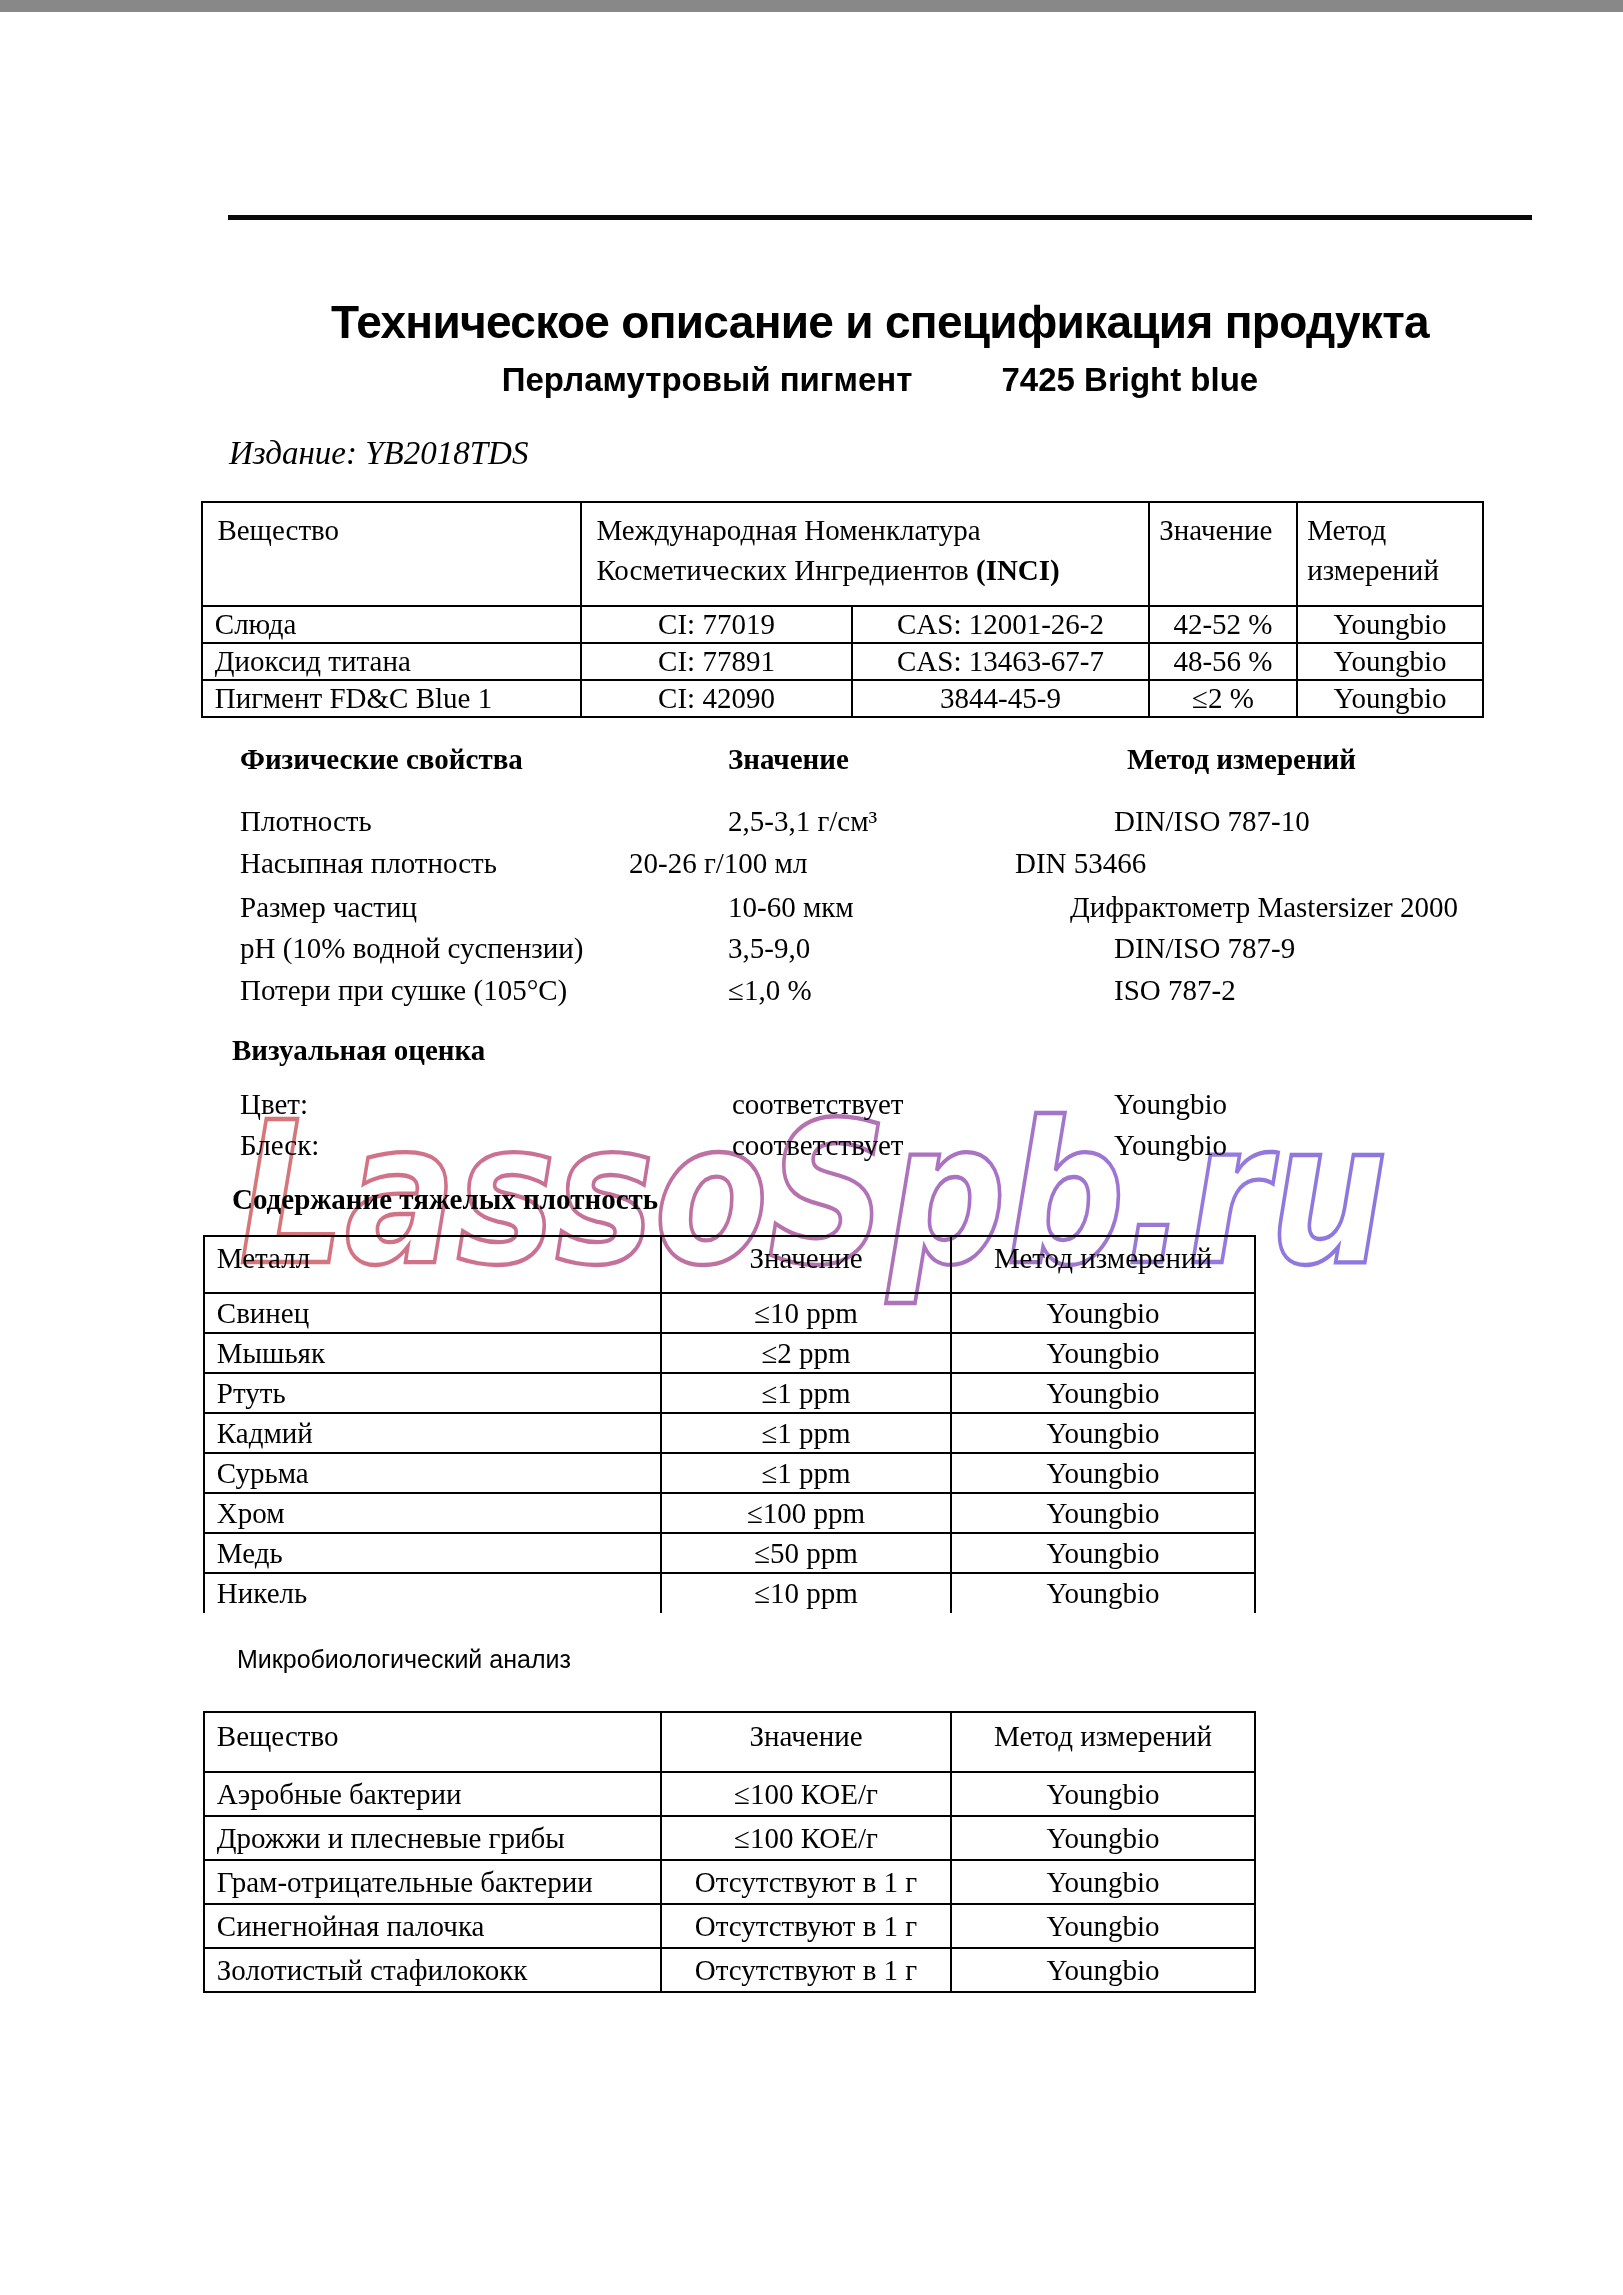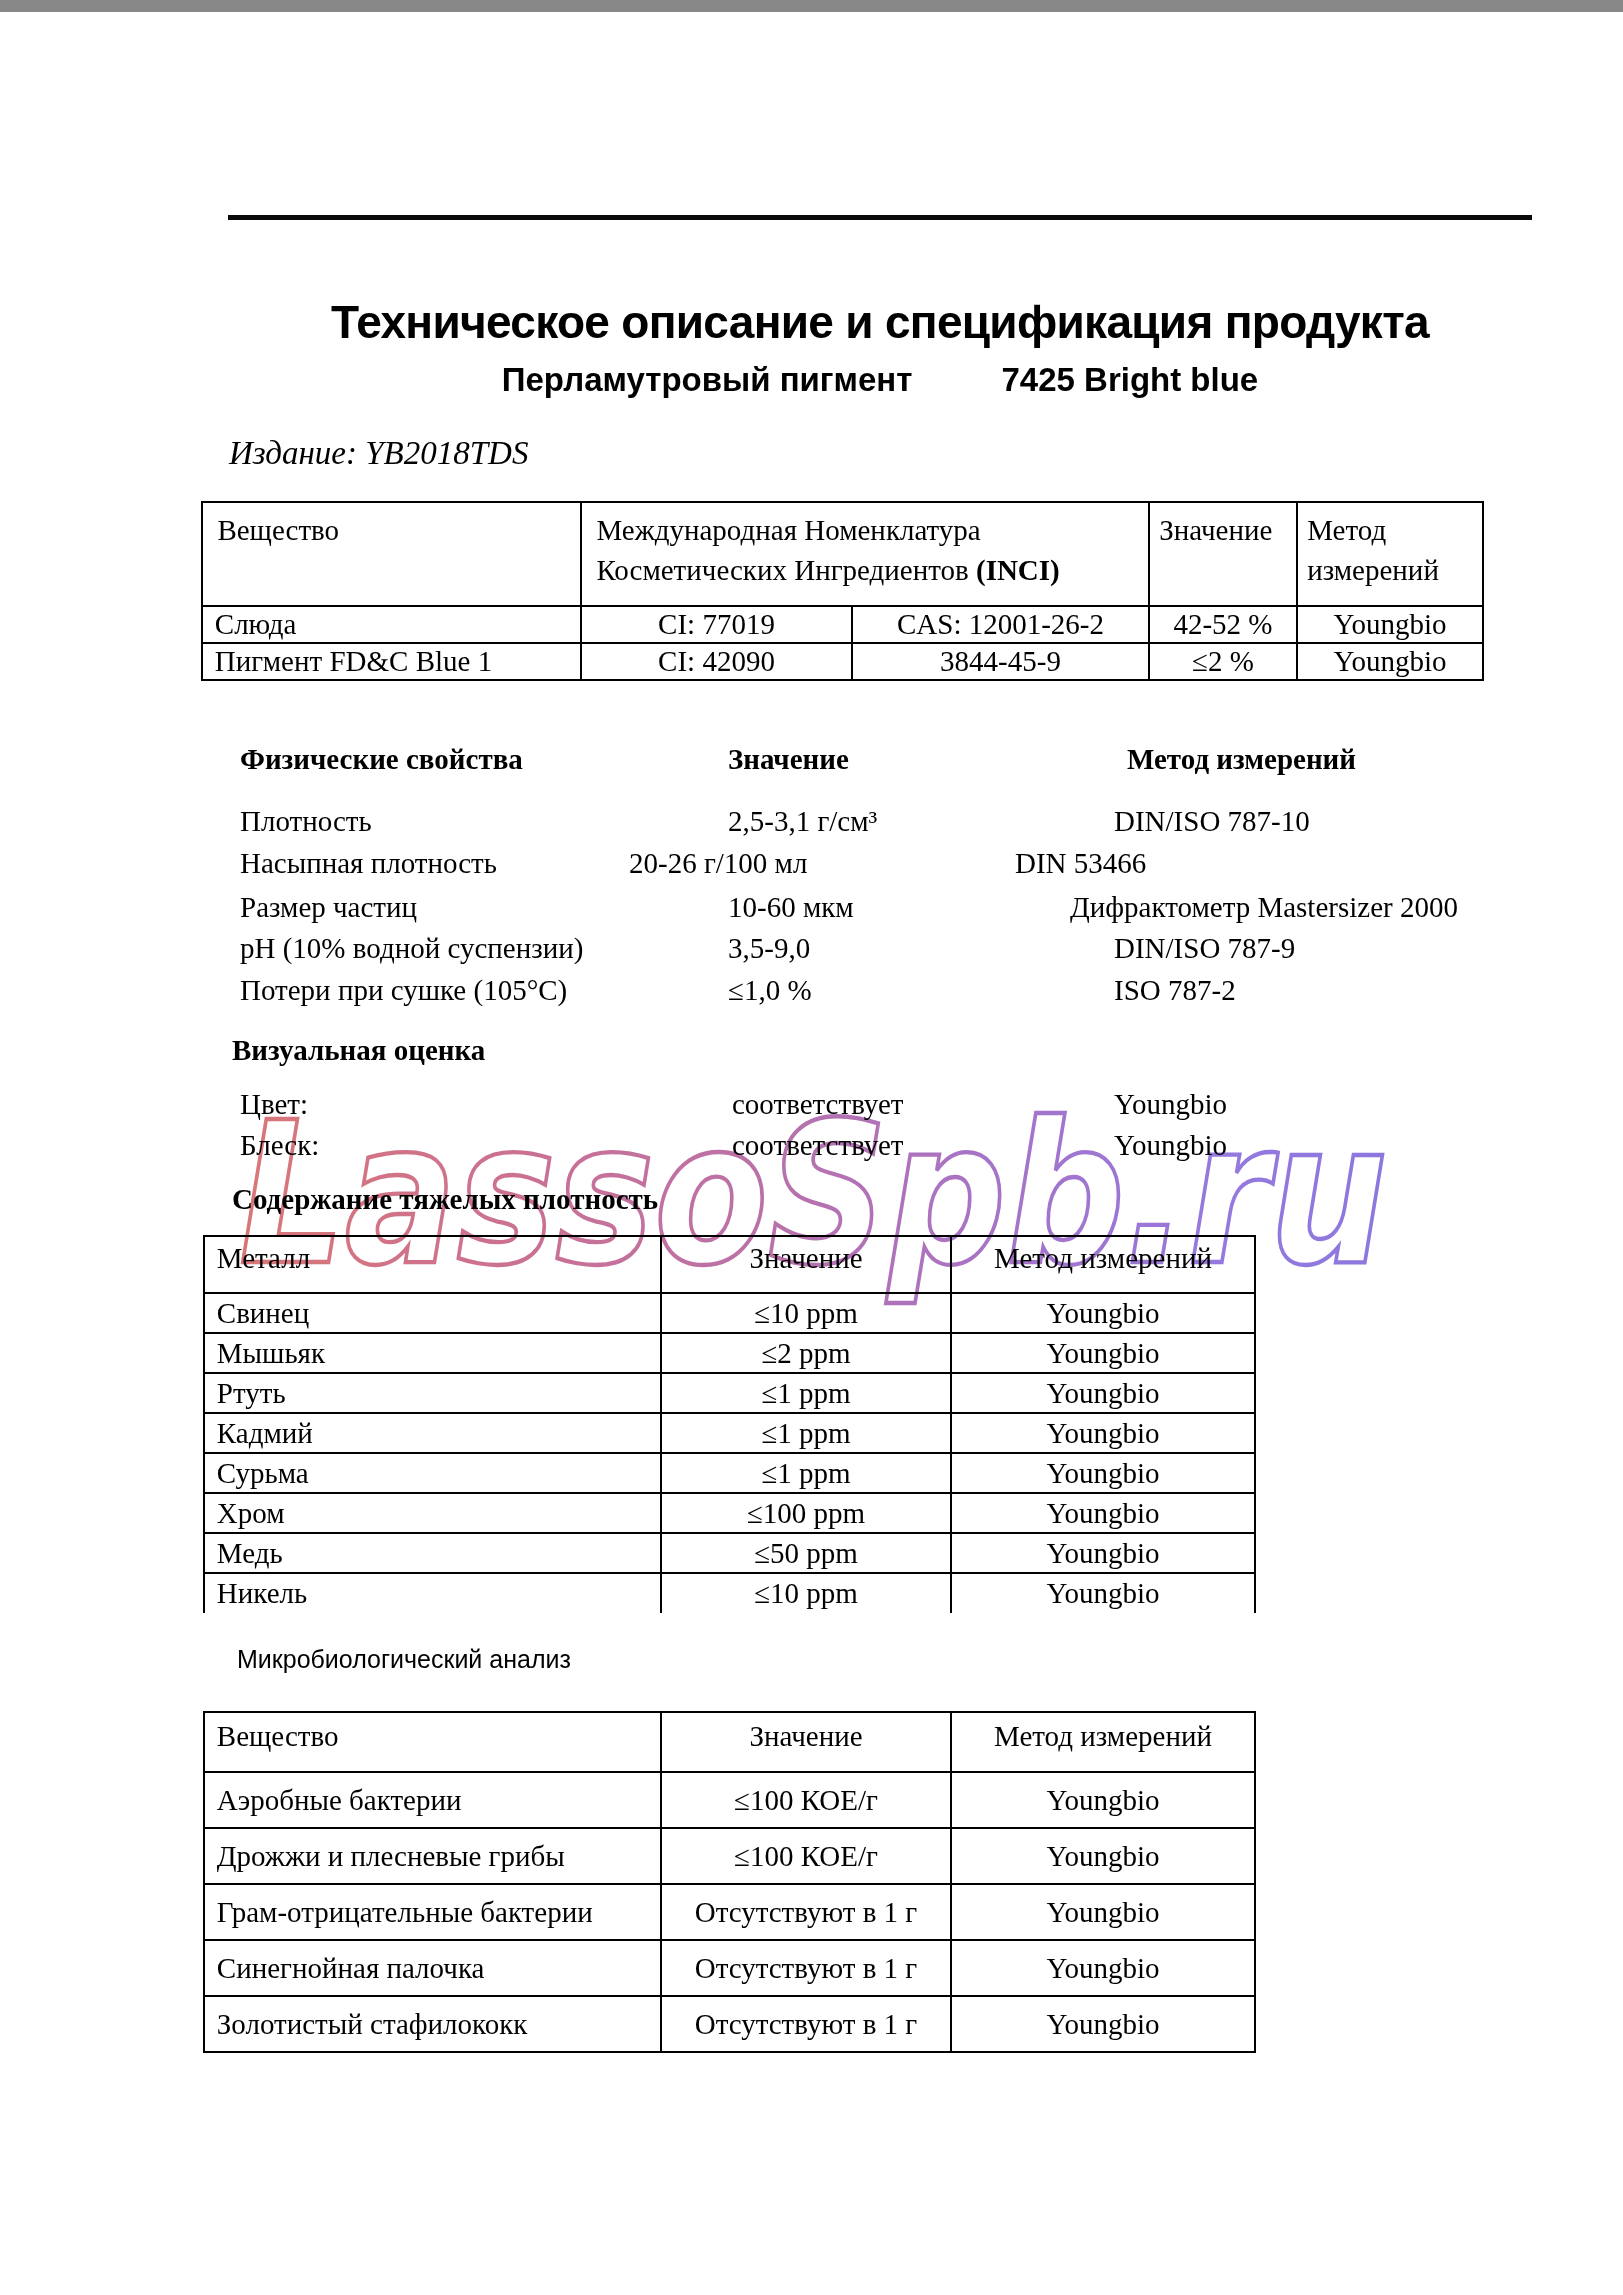--- a/index.html
+++ b/index.html
@@ -77,21 +77,21 @@
   .metals tr.data{height:40px;}
   .metals td.m-name{text-align:left;padding-left:11.8px;}
   .metals tr.head td.m-name{padding-left:11.8px;}
   .metals tr:last-child td{border-bottom:none;}
 
   
   .micro{position:absolute;left:203px;top:1699px;width:1052px;}
   .micro td{text-align:center;vertical-align:middle;padding:0;}
   .micro tr.head{height:60px;}
   .micro tr.head td{vertical-align:top;padding-top:6.5px;border-bottom:2.6px solid #000;}
-  .micro tr.data{height:56px;}
+  .micro tr.data{height:44px;}
   .micro td.m-name{text-align:left;padding-left:11.8px;}
 
   
   .watermark{
     position:absolute;left:92px;top:1034px;width:1348px;height:275px;
     mix-blend-mode:multiply;pointer-events:none;opacity:0.8;
   }
 </style>
 </head>
 <body>
@@ -132,20 +132,27 @@
         </td>
       </tr>
       <tr class="data">
         <td class="c-sub">Слюда</td>
         <td>CI: 77019</td>
         <td>CAS: 12001-26-2</td>
         <td>42-52 %</td>
         <td>Youngbio</td>
       </tr>
       <tr class="data">
+        <td class="c-sub">Диоксид титана</td>
+        <td>CI: 77891</td>
+        <td>CAS: 13463-67-7</td>
+        <td>48-56 %</td>
+        <td>Youngbio</td>
+      </tr>
+      <tr class="data">
         <td class="c-sub">Пигмент FD&amp;C Blue 1</td>
         <td>CI: 42090</td>
         <td>3844-45-9</td>
         <td>≤2 %</td>
         <td>Youngbio</td>
       </tr>
     </tbody>
   </table>
 
   <div class="abs-row pr-head">

